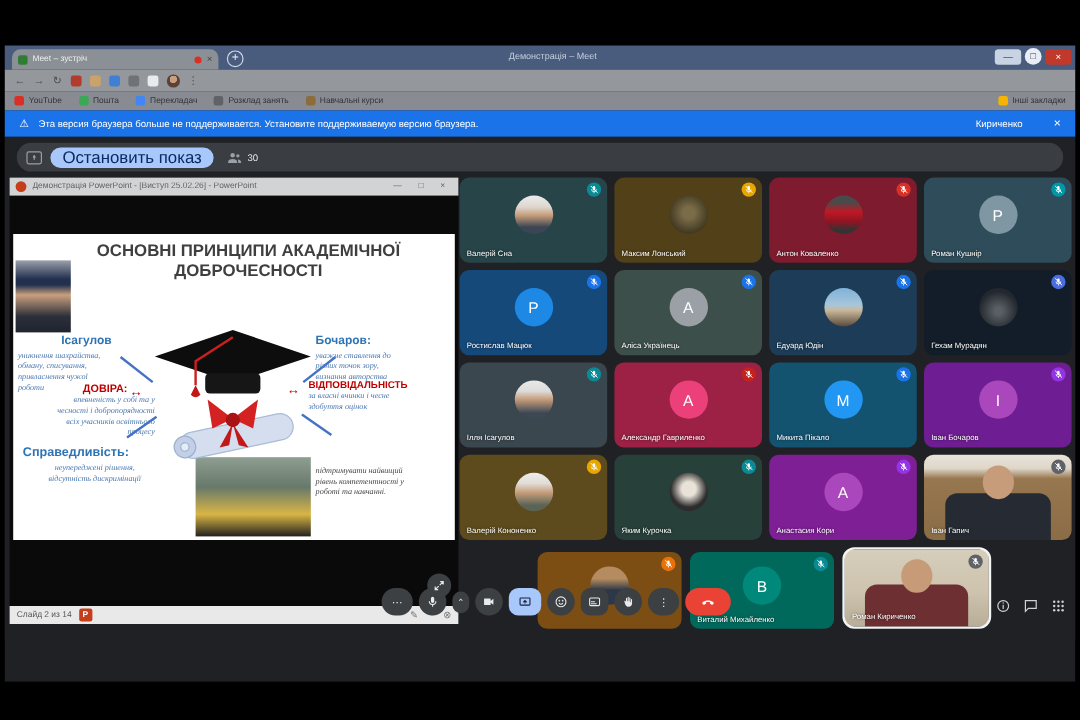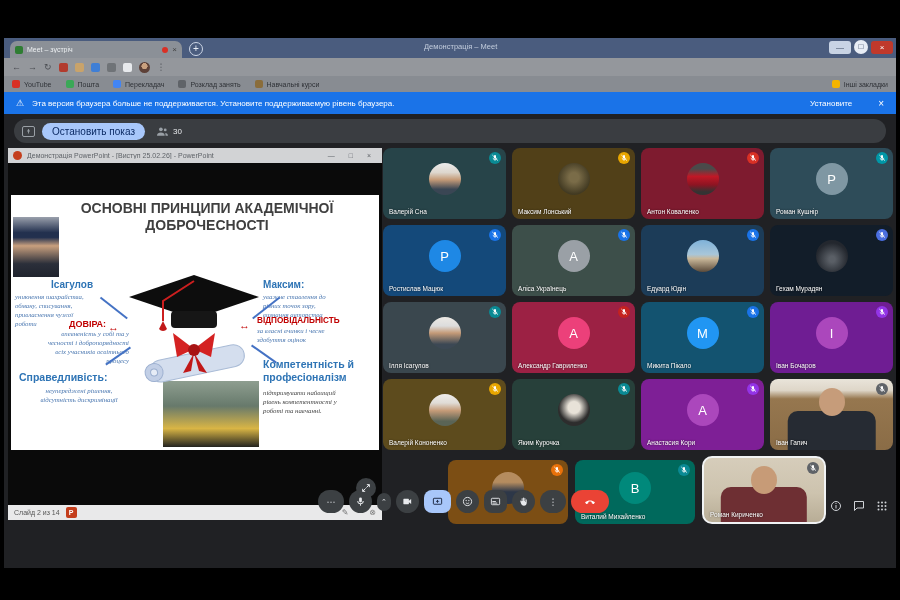--- a/index.html
+++ b/index.html
@@ -38,21 +38,21 @@
   .b-text { color:#fff; font-size:8px; flex:1; }
   .b-details { color:#fff; font-size:8px; margin-right:18px; }
   .b-x { color:#fff; font-size:10px; }
 
   
   .meet { position:absolute; top:76px; left:0; right:0; height:419px; background:#202124; }
   .mheader { position:absolute; top:5px; left:10px; right:10px; height:24px; background:#3a3d41; border-radius:12px; display:flex; align-items:center; padding:0 6px 0 8px; gap:7px; }
   .mh-icon { width:13px; height:11px; border:1.3px solid #9aa0a6; border-radius:2px; position:relative; flex:none; }
   .mh-icon:after { content:""; position:absolute; left:4px; top:2px; width:3px; height:5px; background:#9aa0a6; clip-path:polygon(50% 0,100% 60%,65% 60%,65% 100%,35% 100%,35% 60%,0 60%); }
   .mh-label { font-size:9px; color:#e8eaed; flex:1; }
-  .stopbtn { height:17px; border-radius:9px; background:#a8c7fa; color:#0b2a63; font-size:10px; line-height:17px; padding:0 10px; }
+  .stopbtn { height:17px; border-radius:9px; background:#a8c7fa; color:#0b2a63; font-size:14px; line-height:17px; padding:0 10px; }
   .people { display:flex; align-items:center; gap:4px; margin-left:4px; }
   .count { font-size:8px; color:#e8eaed; }
 
   
   .pptwin { position:absolute; left:4px; top:34px; width:374px; height:372px; background:#0a0a0a; }
   .ppt-tb { height:15px; background:#d2d3d5; display:flex; align-items:center; padding:0 5px; gap:5px; }
   .ppt-ico { width:9px; height:9px; border-radius:50%; background:#c43e1c; flex:none; }
   .ppt-title { font-size:7px; color:#5f6368; flex:1; white-space:nowrap; overflow:hidden; }
   .ppt-ctl { font-size:7px; color:#5f6368; letter-spacing:6px; }
   .slide { position:absolute; left:3px; top:47px; right:3px; height:255px; background:#fff; overflow:hidden; }
@@ -156,22 +156,22 @@
         <span class="bm-label">Навчальні курси</span>
       </div>
       <div class="bm bm-right">
       <span class="bm-dot"></span>
       <span class="bm-label">Інші закладки</span>
     </div>
   </div>
 
   <div class="banner">
     <span class="b-icon">⚠</span>
-    <span class="b-text">Эта версия браузера больше не поддерживается. Установите поддерживаемую рівень браузера.</span>
-    <span class="b-details">Установите</span>
+    <span class="b-text">Эта версия браузера больше не поддерживается. Установите поддерживаемую версию браузера.</span>
+    <span class="b-details">Кириченко</span>
     <span class="b-x">×</span>
   </div>
 
   <div class="meet">
 
     <div class="mheader">
       <span class="mh-icon"></span>
       <span class="stopbtn">Остановить показ</span>
       <span class="people">
         <svg viewBox="0 0 24 24" width="13" height="13">
@@ -198,41 +198,39 @@
 ДОБРОЧЕСНОСТІ</div>
         <div class="photo1"></div>
         <div class="photo2"></div>
 
         <div class="blk h-blue" style="left:40px;top:84px;font-size:10px">Ісагулов</div>
         <div class="blk body-blue" style="left:4px;top:97px;width:100px">уникнення шахрайства,
 обману, списування,
 привласнення чужої
 роботи</div>
 
-        <div class="blk h-blue" style="left:252px;top:84px;font-size:10px">Максим:</div>
+        <div class="blk h-blue" style="left:252px;top:84px;font-size:10px">Бочаров:</div>
         <div class="blk body-blue" style="left:252px;top:97px;width:100px">уважне ставлення до
 різних точок зору,
 визнання авторства</div>
 
         <div class="blk h-red" style="left:58px;top:124px;font-size:9px">ДОВІРА:</div>
         <div class="blk body-blue" style="left:2px;top:134px;width:116px;text-align:right">впевненість у собі та у
 чесності і добропорядності
 всіх учасників освітнього
 процесу</div>
 
         <div class="blk h-red" style="left:246px;top:121px;font-size:8.2px">ВІДПОВІДАЛЬНІСТЬ</div>
         <div class="blk body-blue" style="left:246px;top:131px;width:104px">за власні вчинки і  чесне
 здобуття оцінок</div>
 
         <div class="blk h-blue" style="left:8px;top:176px;font-size:10.5px">Справедливість:</div>
         <div class="blk body-blue" style="left:10px;top:191px;width:116px;text-align:center">неупереджені рішення,
 відсутність дискримінації</div>
 
-        <div class="blk h-blue" style="left:252px;top:163px;font-size:10.5px;line-height:13px;white-space:pre-line">Компетентність й
-професіоналізм</div>
         <div class="blk body-dark" style="left:252px;top:193px;width:104px">підтримувати найвищий
 рівень компетентності у
 роботі та навчанні.</div>
 
         <div class="arr" style="left:86px;top:112px;width:34px;transform:rotate(38deg)"></div>
         <div class="arr" style="left:238px;top:112px;width:34px;transform:rotate(-38deg)"></div>
         <div class="arr" style="left:92px;top:160px;width:30px;transform:rotate(-35deg)"></div>
         <div class="arr" style="left:238px;top:158px;width:30px;transform:rotate(35deg)"></div>
         <div class="darrow" style="left:97px;top:126px">↔</div>
         <div class="darrow" style="left:228px;top:124px">↔</div>

